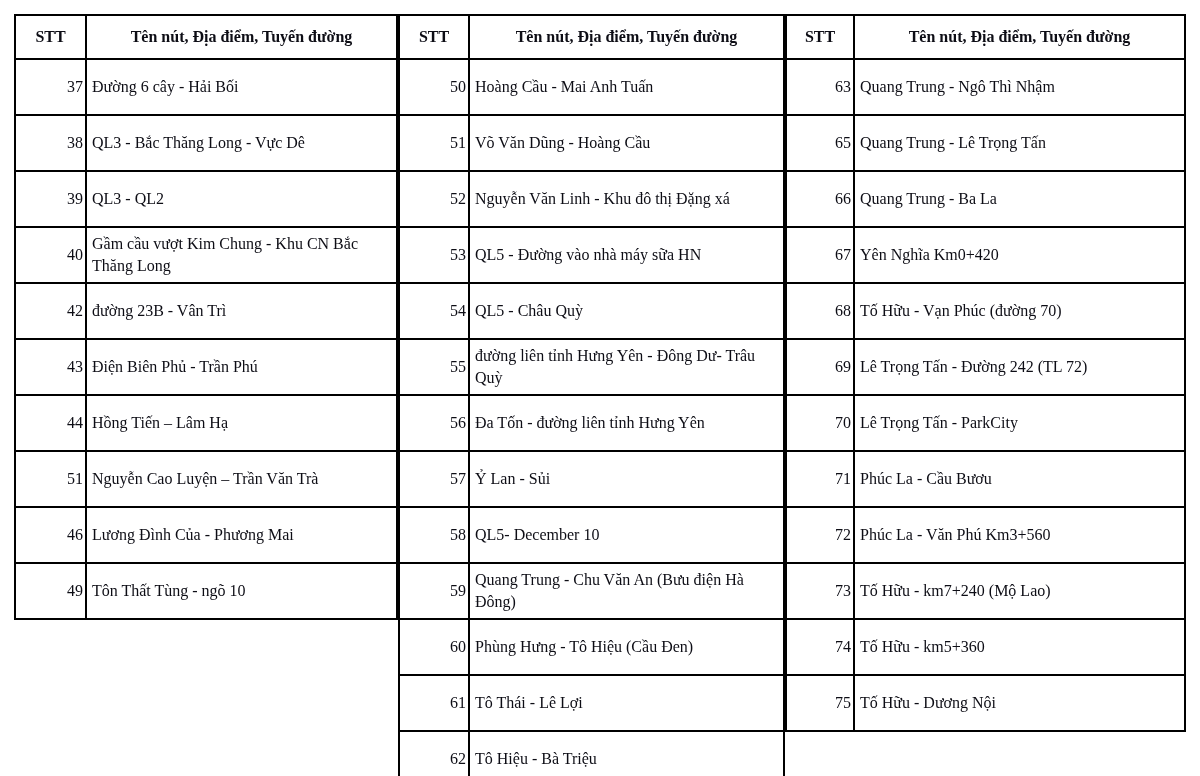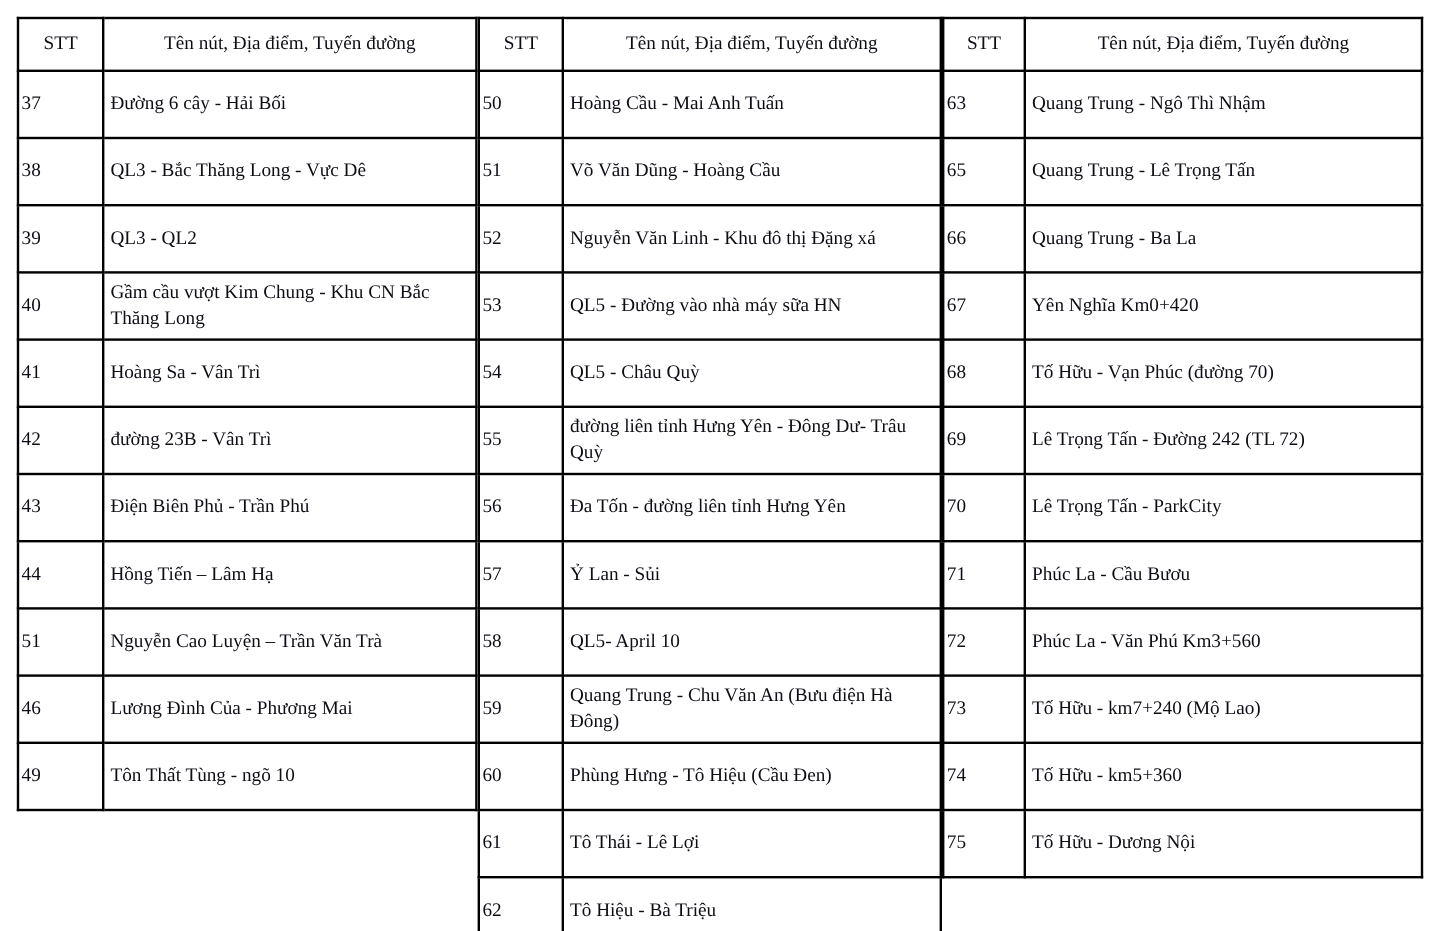--- a/index.html
+++ b/index.html
@@ -33,31 +33,31 @@
   table.t2 col.c-stt { width: 70px; }
   table.t3 col.c-stt { width: 68px; }
   th, td {
     border: 2px solid #000000;
     font-size: 16px;
     line-height: 1.35;
     overflow: hidden;
   }
   th {
     height: 42px;
-    font-weight: normal;
+    font-weight: bold;
     text-align: center;
     vertical-align: middle;
     padding: 0 8px;
   }
   td {
     height: 50px;
     vertical-align: middle;
   }
   td.stt {
-    text-align: left;
+    text-align: right;
     padding: 0 2px;
   }
   td.route {
     text-align: left;
     padding: 2px 4px 2px 5px;
     font-family: Liberation Serif, serif;
   }
 </style>
 </head>
 <body>
@@ -87,24 +87,20 @@
           </tr>
           <tr>
             <td class="stt">39</td>
             <td class="route">QL3 - QL2</td>
           </tr>
           <tr>
             <td class="stt">40</td>
             <td class="route">Gầm cầu vượt Kim Chung - Khu CN Bắc Thăng Long</td>
           </tr>
           <tr>
-            <td class="stt">41</td>
-            <td class="route">Hoàng Sa - Vân Trì</td>
-          </tr>
-          <tr>
             <td class="stt">42</td>
             <td class="route">đường 23B - Vân Trì</td>
           </tr>
           <tr>
             <td class="stt">43</td>
             <td class="route">Điện Biên Phủ - Trần Phú</td>
           </tr>
           <tr>
             <td class="stt">44</td>
             <td class="route">Hồng Tiến – Lâm Hạ</td>
@@ -163,21 +159,21 @@
           <tr>
             <td class="stt">56</td>
             <td class="route">Đa Tốn - đường liên tỉnh Hưng Yên</td>
           </tr>
           <tr>
             <td class="stt">57</td>
             <td class="route">Ỷ Lan - Sủi</td>
           </tr>
           <tr>
             <td class="stt">58</td>
-            <td class="route">QL5- April 10</td>
+            <td class="route">QL5- December 10</td>
           </tr>
           <tr>
             <td class="stt">59</td>
             <td class="route">Quang Trung - Chu Văn An (Bưu điện Hà Đông)</td>
           </tr>
           <tr>
             <td class="stt">60</td>
             <td class="route">Phùng Hưng - Tô Hiệu (Cầu Đen)</td>
           </tr>
           <tr>

